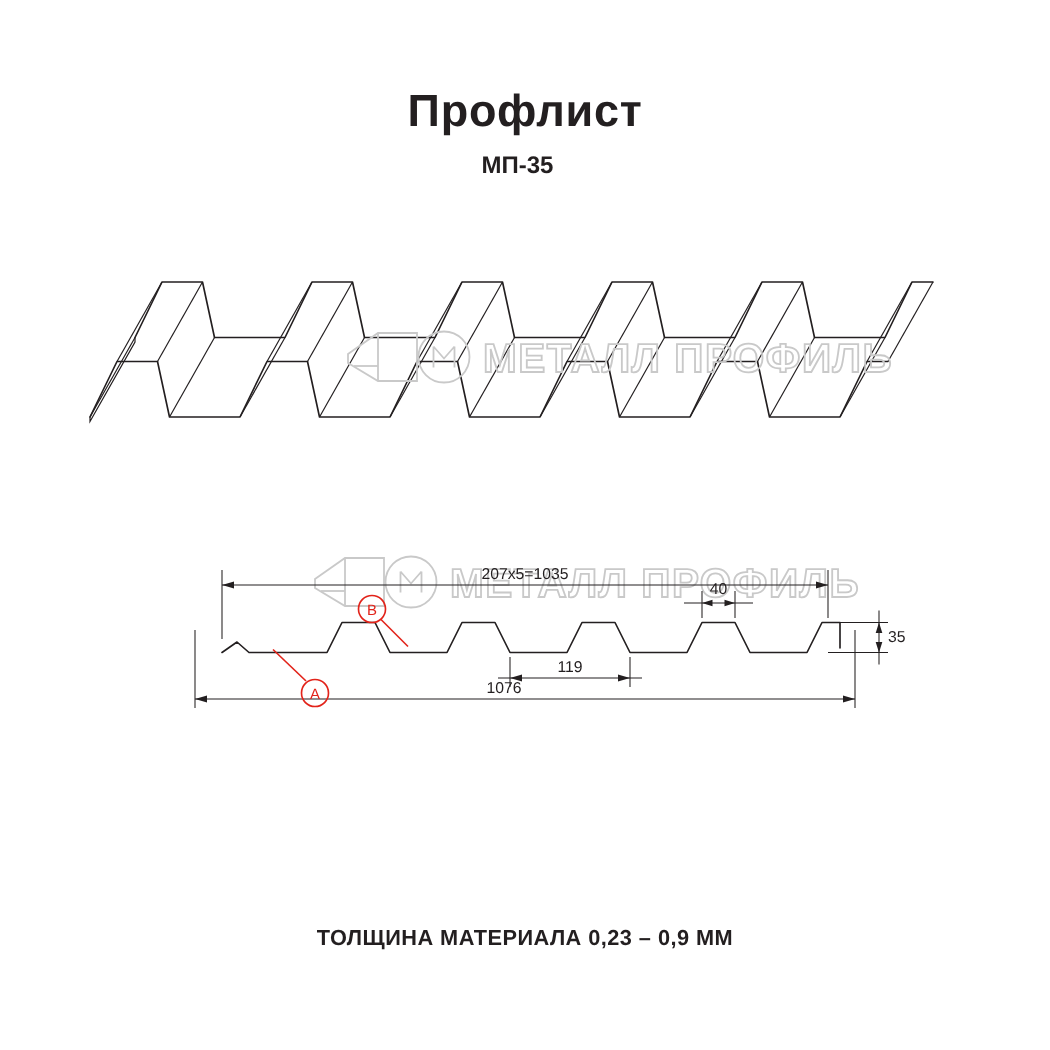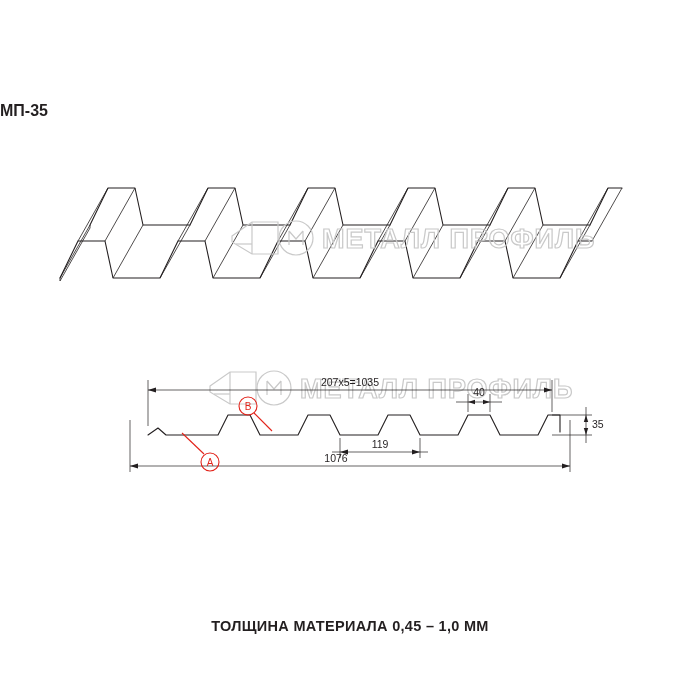--- a/index.html
+++ b/index.html
@@ -28,20 +28,21 @@
     text-align: center;
     font-size: 30px;
     font-weight: bold;
     letter-spacing: 0.5px;
   }
   .subtitle {
     position: absolute;
     top: 102px;
     left: 0;
     width: 690px;
+    text-align: center;
     font-size: 16px;
     font-weight: bold;
   }
   .footer {
     position: absolute;
     top: 618px;
     left: 0;
     width: 700px;
     text-align: center;
     font-size: 14.5px;
@@ -78,20 +79,21 @@
   .dark { fill: #231f20; }
   .dimtext { fill: #231f20; font-size: 10.5px; font-family: "Liberation Sans", sans-serif; }
   .wmtext { fill: none; stroke: #c9c9c9; stroke-width: 1.2; font-size: 27px; font-weight: bold; font-family: "Liberation Sans", sans-serif; letter-spacing: 1px; }
   .wmlogo { fill: none; stroke: #c9c9c9; stroke-width: 1.2; }
 </style>
 </head>
 <body>
 
 <div class="page">
 
+  <div class="title">Профлист</div>
   <div class="subtitle">МП-35</div>
 
   <div class="iso-area">
     <svg width="580" height="170" viewBox="0 0 580 170">
 
       <g>
 
         <path class="ln" d="M 30 65
                             L 48 28 L 75 28 L 83 65
                             L 130 65 L 148 28 L 175 28 L 183 65
@@ -213,15 +215,15 @@
       <circle class="red" cx="110" cy="102" r="9"></circle>
       <text class="redtext" x="110" y="106" text-anchor="middle">A</text>
       <path class="red" d="M 104 94 L 82 73"></path>
 
       <circle class="red" cx="148" cy="46" r="9"></circle>
       <text class="redtext" x="148" y="50" text-anchor="middle">B</text>
       <path class="red" d="M 154 53 L 172 71"></path>
     </svg>
   </div>
 
-  <div class="footer">ТОЛЩИНА МАТЕРИАЛА 0,45 – 1,0 ММ</div>
+  <div class="footer">ТОЛЩИНА МАТЕРИАЛА 0,23 – 0,9 ММ</div>
 
 </div>
 
 </body></html>

